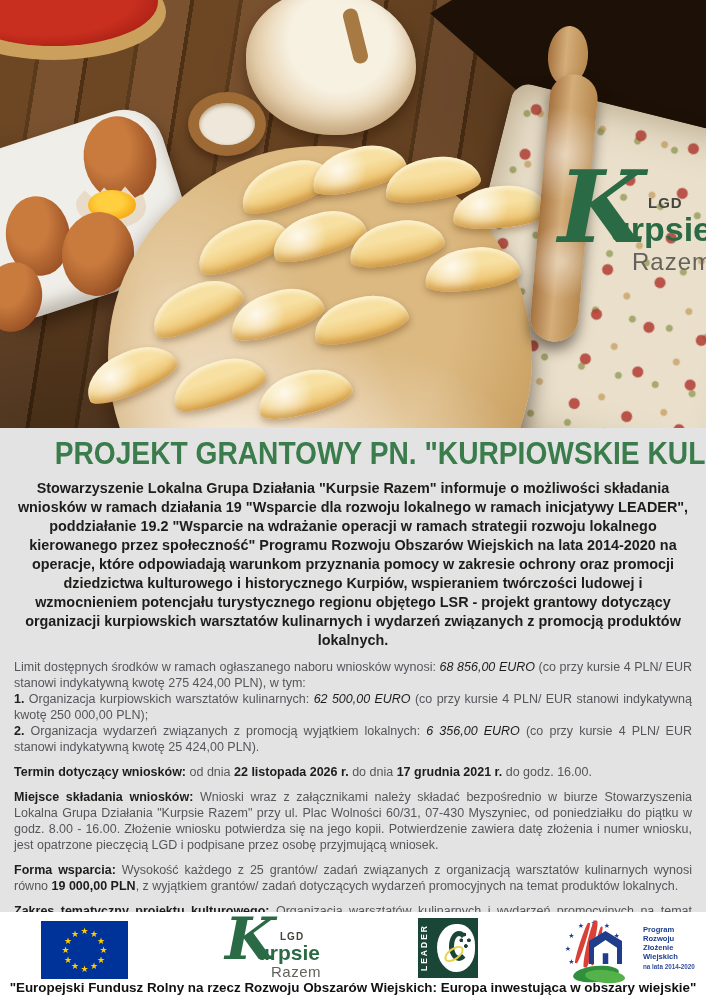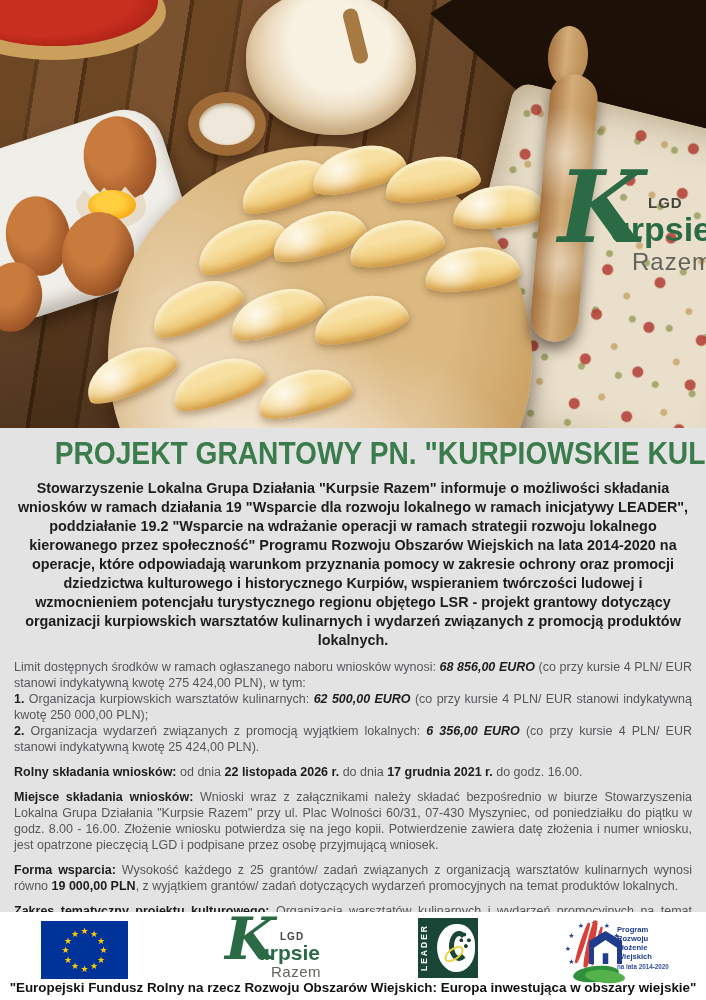--- a/index.html
+++ b/index.html
@@ -79,21 +79,21 @@
     font-size:52px;font-weight:800;color:#0d0d0d;letter-spacing:0;transform:scaleX(.86);transform-origin:center;}
 
   
   .content{position:absolute;left:0;top:428px;width:706px;height:484px;background:#e3e3e3;
     box-sizing:border-box;padding:5px 14px 0;overflow:hidden;}
   .heading{margin:2px 0 0;text-align:center;white-space:nowrap;font-size:32px;font-weight:800;
     color:#3a7c4b;transform:scaleX(.88);transform-origin:center;letter-spacing:0;}
   .intro{margin:7px 2px 0;text-align:center;font-size:14.4px;line-height:19px;font-weight:bold;color:#1d1d1b;}
   .para{margin:9px 0 0;text-align:justify;font-size:12.5px;line-height:16px;color:#55565a;}
   .lbl{font-weight:bold;color:#1d1d1b;}
-  .amount{font-weight:bold;font-style:italic;color:#1d1d1b;}
+  .amount{font-weight:normal;font-style:italic;color:#1d1d1b;}
   .date{font-weight:bold;color:#1d1d1b;}
 
   
   .logo-strip{position:absolute;left:0;top:912px;width:706px;height:88px;background:#fff;}
   .logo-strip .abs{position:absolute;}
   .eu-flag{left:41px;top:9px;width:87px;height:58px;background:#003399;}
   .eu-stars{position:absolute;left:0;top:0;width:100%;height:100%;}
   .eu-stars span{position:absolute;left:50%;top:50%;width:10px;height:10px;margin:-5px;
     font-size:9px;line-height:10px;text-align:center;color:#ffcc00;}
   .eu-stars span:nth-child(1){transform:rotate(0deg) translate(0,-19px) rotate(0deg);}
@@ -151,21 +151,21 @@
   .flame2{left:24px;top:2px;width:7px;height:48px;transform:rotate(7deg) skewX(-6deg);}
   .flame3{left:32px;top:8px;width:4px;height:40px;transform:rotate(14deg);}
   .house{position:absolute;left:26px;top:13px;width:33px;height:33px;background:#1f3d8c;
     clip-path:polygon(50% 0,100% 30%,100% 100%,0 100%,0 30%);}
   .house::after{content:"";position:absolute;left:5px;top:9px;width:23px;height:24px;background:#fff;
     clip-path:polygon(50% 0,100% 32%,100% 100%,62% 100%,62% 55%,38% 55%,38% 100%,0 100%,0 32%);}
   .field1{position:absolute;left:10px;top:48px;width:46px;height:16px;background:#2f8f3a;
     border-radius:50%;transform:rotate(-6deg);}
   .field2{position:absolute;left:22px;top:52px;width:40px;height:13px;background:#55b14a;
     border-radius:50%;transform:rotate(5deg);}
-  .prow-text{position:absolute;left:54px;top:7px;width:56px;color:#1f3d8c;font-size:7.6px;
+  .prow-text{position:absolute;left:80px;top:7px;width:56px;color:#1f3d8c;font-size:7.6px;
     line-height:9px;font-weight:bold;}
   .prow-sub{margin-top:1px;font-size:6.3px;font-weight:bold;color:#344e9e;}
 
   .disclaimer{position:absolute;left:0;top:980px;width:706px;text-align:center;
     font-size:13.4px;font-weight:bold;color:#111;}
 </style>
 </head>
 <body>
 
 <div class="poster">
@@ -216,21 +216,21 @@
   <div class="content">
     <h2 class="heading">PROJEKT GRANTOWY PN. "KURPIOWSKIE KULINARIA"</h2>
 
     <p class="intro">Stowarzyszenie Lokalna Grupa Działania "Kurpsie Razem" informuje o możliwości składania wniosków w ramach działania 19 "Wsparcie dla rozwoju lokalnego w ramach inicjatywy LEADER", poddziałanie 19.2 "Wsparcie na wdrażanie operacji w ramach strategii rozwoju lokalnego kierowanego przez społeczność" Programu Rozwoju Obszarów Wiejskich na lata 2014-2020 na operacje, które odpowiadają warunkom przyznania pomocy w zakresie ochrony oraz promocji dziedzictwa kulturowego i historycznego Kurpiów, wspieraniem twórczości ludowej i wzmocnieniem potencjału turystycznego regionu objętego LSR - projekt grantowy dotyczący organizacji kurpiowskich warsztatów kulinarnych i wydarzeń związanych z promocją produktów lokalnych.</p>
 
     <p class="para"><span>Limit dostępnych środków w ramach ogłaszanego naboru wniosków wynosi: </span><span class="amount">68 856,00 EURO</span><span> (co przy kursie 4 PLN/ EUR stanowi indykatywną kwotę 275 424,00 PLN), w tym:</span><br>
       <span class="lbl">1.</span><span> Organizacja kurpiowskich warsztatów kulinarnych: </span><span class="amount">62 500,00 EURO</span><span> (co przy kursie 4 PLN/ EUR stanowi indykatywną kwotę 250 000,00 PLN);</span><br>
       <span class="lbl">2.</span><span> Organizacja wydarzeń związanych z promocją wyjątkiem lokalnych: </span><span class="amount">6 356,00 EURO</span><span> (co przy kursie 4 PLN/ EUR stanowi indykatywną kwotę 25 424,00 PLN).</span>
     </p>
 
-    <p class="para"><span class="lbl">Rolny składania wniosków:</span><span> od dnia </span><span class="date">22 listopada 2026 r.</span><span> do dnia </span><span class="date">17 grudnia 2021 r.</span><span> do godz. 16.00.</span></p>
+    <p class="para"><span class="lbl">Termin dotyczący wniosków:</span><span> od dnia </span><span class="date">22 listopada 2026 r.</span><span> do dnia </span><span class="date">17 grudnia 2021 r.</span><span> do godz. 16.00.</span></p>
 
     <p class="para"><span class="lbl">Miejsce składania wniosków:</span><span> Wnioski wraz z załącznikami należy składać bezpośrednio w biurze Stowarzyszenia Lokalna Grupa Działania "Kurpsie Razem" przy ul. Plac Wolności 60/31, 07-430 Myszyniec, od poniedziałku do piątku w godz. 8.00 - 16.00. Złożenie wniosku potwierdza się na jego kopii. Potwierdzenie zawiera datę złożenia i numer wniosku, jest opatrzone pieczęcią LGD i podpisane przez osobę przyjmującą wniosek.</span></p>
 
     <p class="para"><span class="lbl">Forma wsparcia:</span><span> Wysokość każdego z 25 grantów/ zadań związanych z organizacją warsztatów kulinarnych wynosi równo </span><span class="lbl">19 000,00 PLN</span><span>, z wyjątkiem grantów/ zadań dotyczących wydarzeń promocyjnych na temat produktów lokalnych.</span></p>
 
     <p class="para"><span class="lbl">Zakres tematyczny projektu kulturowego:</span><span> Organizacja warsztatów kulinarnych i wydarzeń promocyjnych na temat produktów lokalnych w ramach przedsięwzięcia pn.: "Kurpiowskie kulinaria".</span></p>
 
   </div>
 
   <div class="logo-strip">

